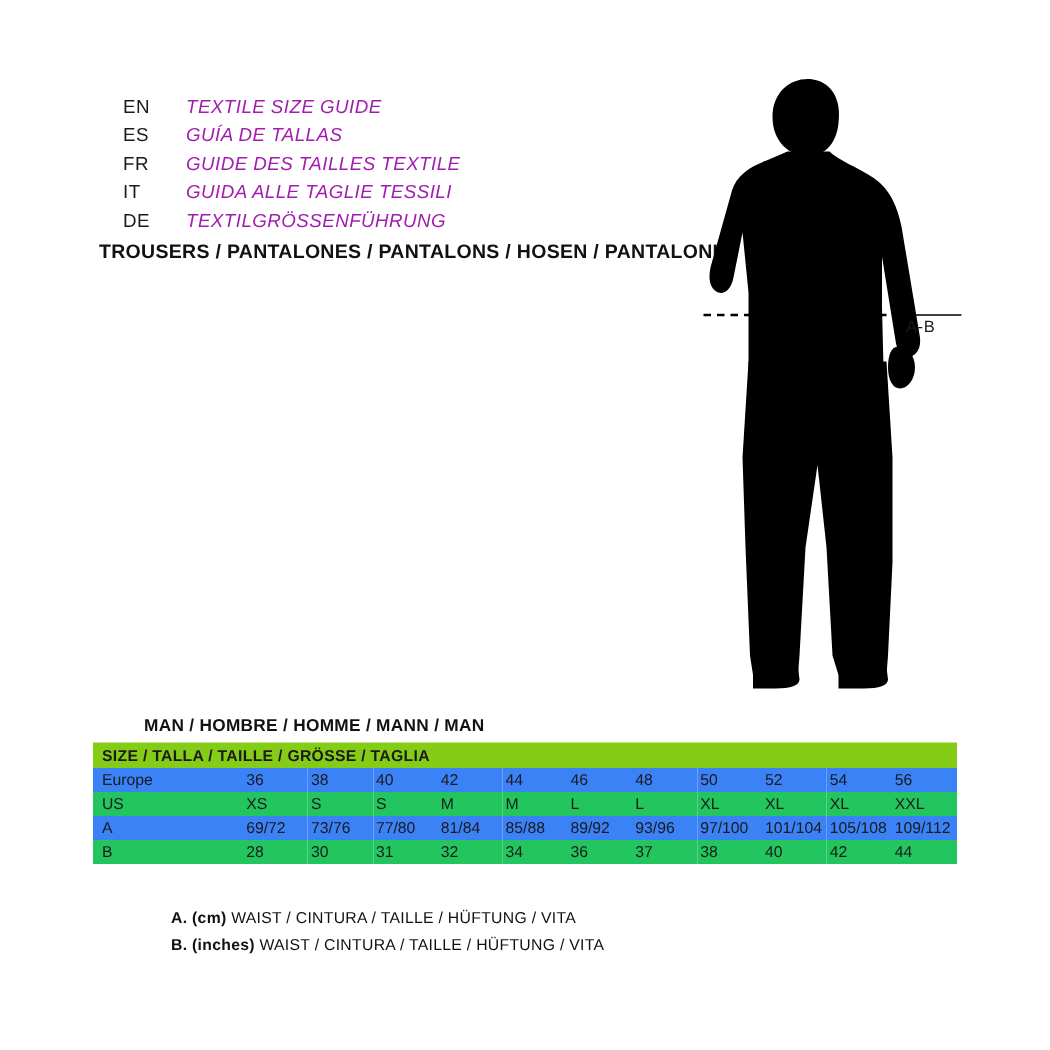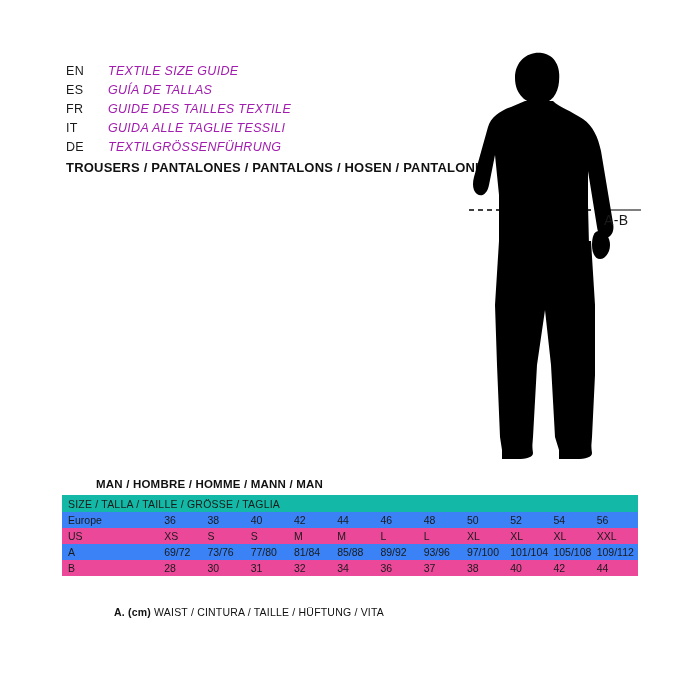--- a/index.html
+++ b/index.html
@@ -28,20 +28,21 @@
     left: 66px;
     top: 64px;
     width: 400px;
   }
   .lang-row {
     display: flex;
     align-items: baseline;
     height: 19px;
     font-size: 12.5px;
     letter-spacing: 0.3px;
+    margin-left: 16px;
   }
   .lang-code {
     width: 42px;
     flex: none;
     color: #1a1a1a;
   }
   .lang-title {
     color: #a21caf;
     font-style: italic;
   }
@@ -64,21 +65,21 @@
     width: 210px;
     height: 420px;
   }
   .figure-svg {
     display: block;
   }
   .ab-label {
     position: absolute;
     left: 604px;
     top: 212px;
-    font-size: 14px;
+    font-size: 11px;
     color: #1a1a1a;
     letter-spacing: 0.4px;
   }
 
   
   .gender-line {
     position: absolute;
     left: 66px;
     top: 478px;
     font-size: 11.5px;
@@ -97,29 +98,29 @@
     table-layout: fixed;
   }
   .size-table td, .size-table th {
     padding: 0;
     height: 16px;
     text-align: left;
     font-weight: normal;
     vertical-align: middle;
   }
   .size-table .head-row td {
-    background: #14b8a6;
-    font-weight: normal;
+    background: #84cc16;
+    font-weight: bold;
     font-size: 10.5px;
     padding-left: 6px;
     height: 17px;
     letter-spacing: 0.2px;
   }
   .row-a td { background: #3b82f6; }
-  .row-b td { background: #ec4899; }
+  .row-b td { background: #22c55e; }
   .size-table td.label-cell {
     padding-left: 6px;
     width: 100px;
   }
   .size-table td.val {
     padding-left: 2px;
   }
 
   .notes {
     position: absolute;
@@ -265,15 +266,18 @@
         <td class="val">42</td>
         <td class="val">44</td>
       </tr>
     </tbody>
   </table>
 
   <div class="notes">
     <div>
       <span class="note-bold">A. (cm)</span><span> WAIST / CINTURA / TAILLE / HÜFTUNG / VITA</span>
     </div>
+    <div>
+      <span class="note-bold">B. (inches)</span><span> WAIST / CINTURA / TAILLE / HÜFTUNG / VITA</span>
+    </div>
   </div>
 
 </div>
 
 </body></html>

